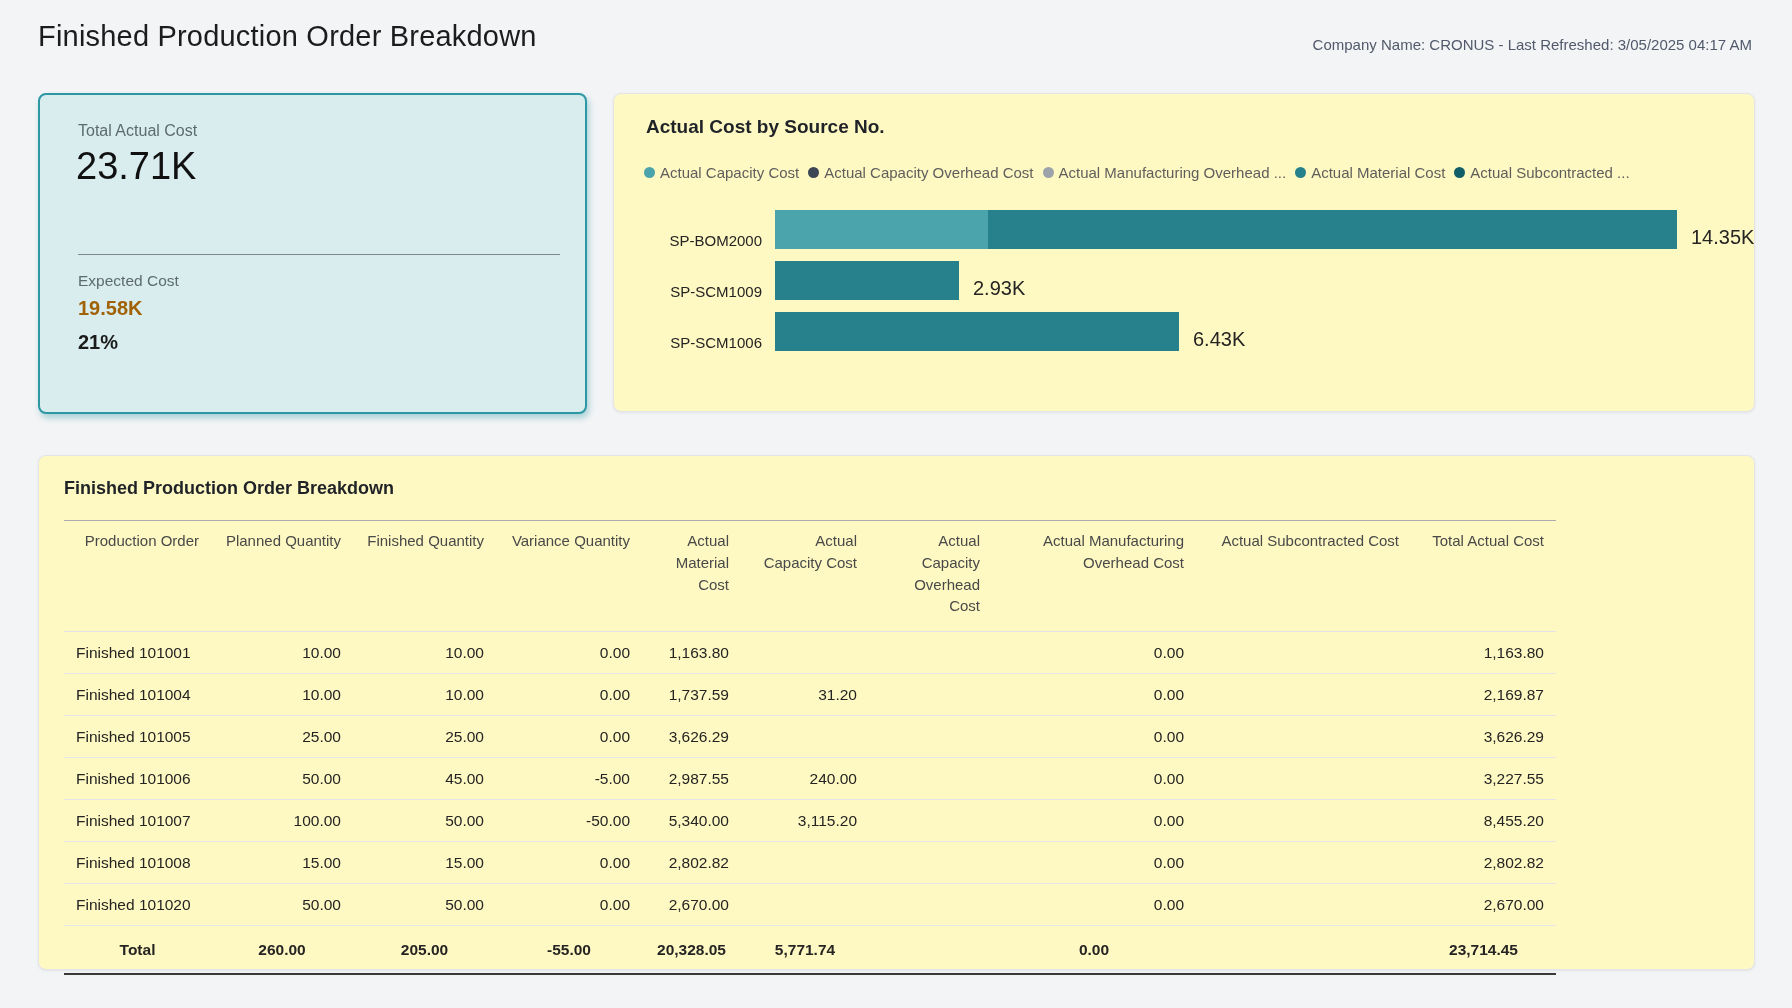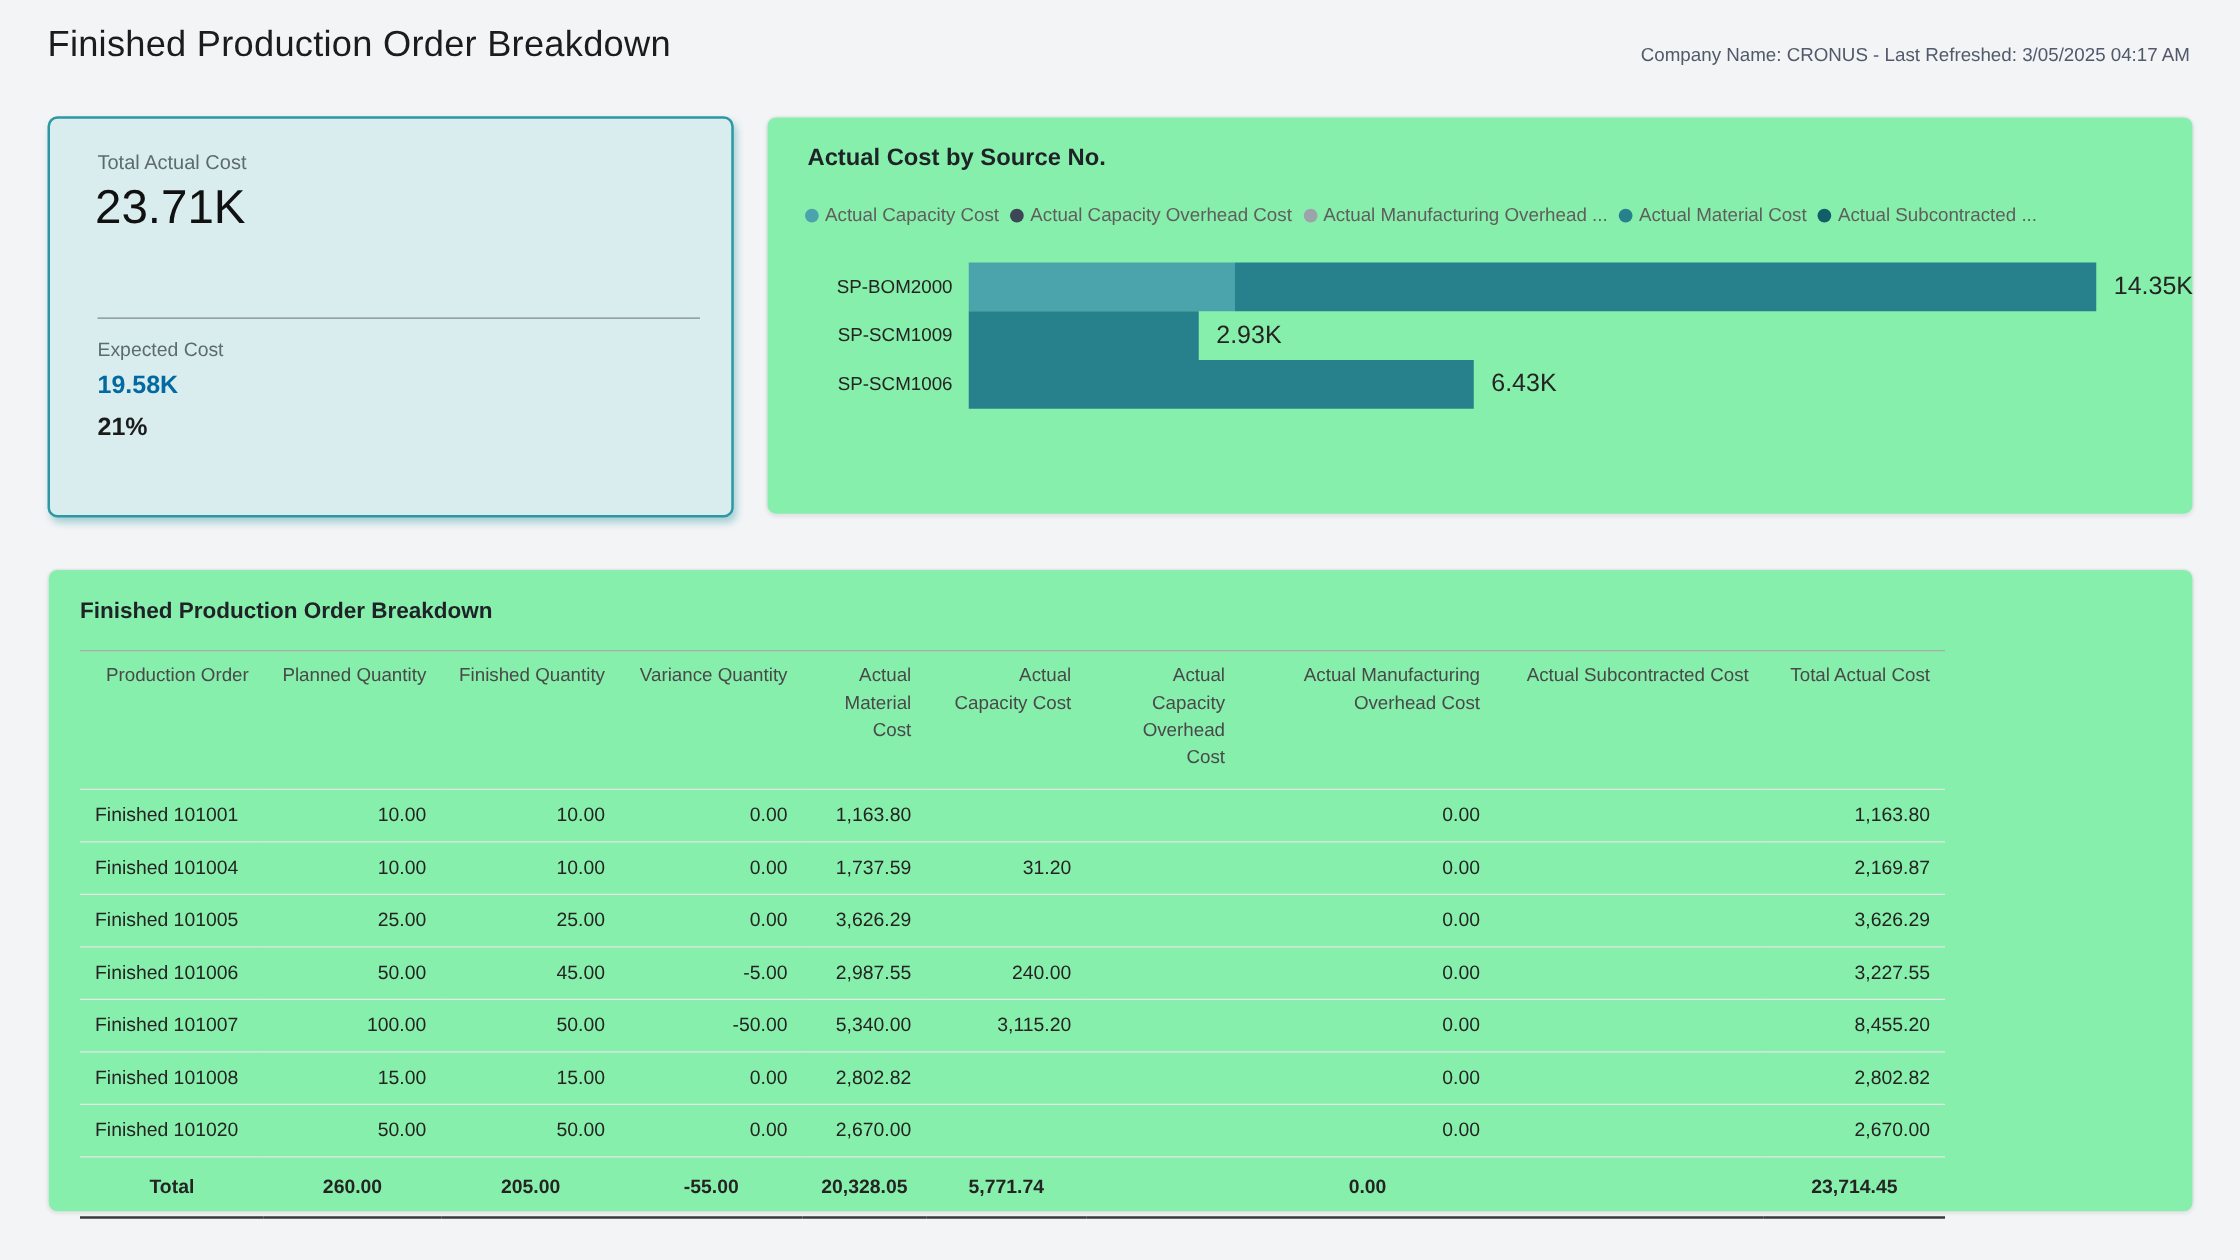--- a/index.html
+++ b/index.html
@@ -2,43 +2,43 @@
 <html><head>
 <meta charset="utf-8">
 <style>
   html,body{margin:0;padding:0;background:#eef0f2;}
   .page{position:relative;width:1792px;height:1008px;background:#f3f4f6;
         font-family:"Liberation Sans",sans-serif;color:#252423;overflow:hidden;}
   
   .page-title{position:absolute;left:38px;top:20px;font-size:29px;font-weight:400;color:#1b1c1d;letter-spacing:.2px;}
   .company-info{position:absolute;right:40px;top:36px;font-size:15px;color:#51596a;}
   
-  .card{position:absolute;background:#86efac;border:1px solid #e4e5e8;border-radius:8px;
+  .card{position:absolute;background:#fef9c3;border:1px solid #e4e5e8;border-radius:8px;
         box-shadow:0 1px 3px rgba(0,0,0,.07);}
   
   .kpi-card{left:38px;top:93px;width:545px;height:317px;background:#d9edef;
             border:2px solid #2d98a3;border-radius:8px;
             box-shadow:2px 4px 6px rgba(45,152,163,.38);}
   .kpi-title{position:absolute;left:38px;top:27px;font-size:16px;color:#5e6b6d;}
   .kpi-value{position:absolute;left:36px;top:50px;font-size:38px;color:#111;}
   .kpi-divider{position:absolute;left:38px;right:25px;top:159px;border-top:1px solid #7f8a8b;}
   .kpi-col1{position:absolute;left:38px;top:177px;}
   .kpi-col2{position:absolute;left:277px;top:177px;}
   .kpi-metric-label{font-size:15.5px;color:#5e6b6d;}
-  .kpi-metric-value{font-size:20px;font-weight:bold;color:#0369a1;margin-top:7px;}
+  .kpi-metric-value{font-size:20px;font-weight:bold;color:#a16207;margin-top:7px;}
   .kpi-metric-sub{font-size:20px;font-weight:bold;color:#1b1b1b;margin-top:11px;}
   
   .chart-card{left:613px;top:93px;width:1140px;height:317px;}
   .chart-title{position:absolute;left:32px;top:22px;font-size:19px;font-weight:bold;color:#1f2227;}
   .legend{position:absolute;left:30px;top:70px;right:14px;display:flex;align-items:center;
           white-space:nowrap;overflow:hidden;}
   .legend-item{display:flex;align-items:center;margin-right:9px;font-size:15px;color:#605e5c;}
   .legend-dot{width:11px;height:11px;border-radius:50%;margin-right:5px;flex:0 0 auto;}
   .bars{position:absolute;left:30px;top:116px;right:20px;}
-  .bar-row{display:flex;align-items:center;height:39px;}
+  .bar-row{display:flex;align-items:flex-end;height:39px;margin-bottom:12px;}
   .bar-cat{width:118px;text-align:right;font-size:15px;color:#252423;margin-right:13px;flex:0 0 auto;}
   .bar-track{display:flex;height:39px;flex:0 0 auto;}
   .bar-seg{height:39px;}
   .bar-val{margin-left:14px;font-size:20px;color:#252423;}
   
   .table-card{left:38px;top:455px;width:1715px;height:513px;}
   .table-title{position:absolute;left:25px;top:22px;font-size:18px;font-weight:bold;color:#1f2227;}
   table.grid{position:absolute;left:25px;top:64px;width:1492px;border-collapse:collapse;table-layout:fixed;}
   table.grid th{font-size:15px;font-weight:400;color:#494949;text-align:right;vertical-align:top;
                 padding:9px 12px 14px 12px;border-top:1px solid #ababab;border-bottom:1px solid #e3e3e3;line-height:1.45;}

